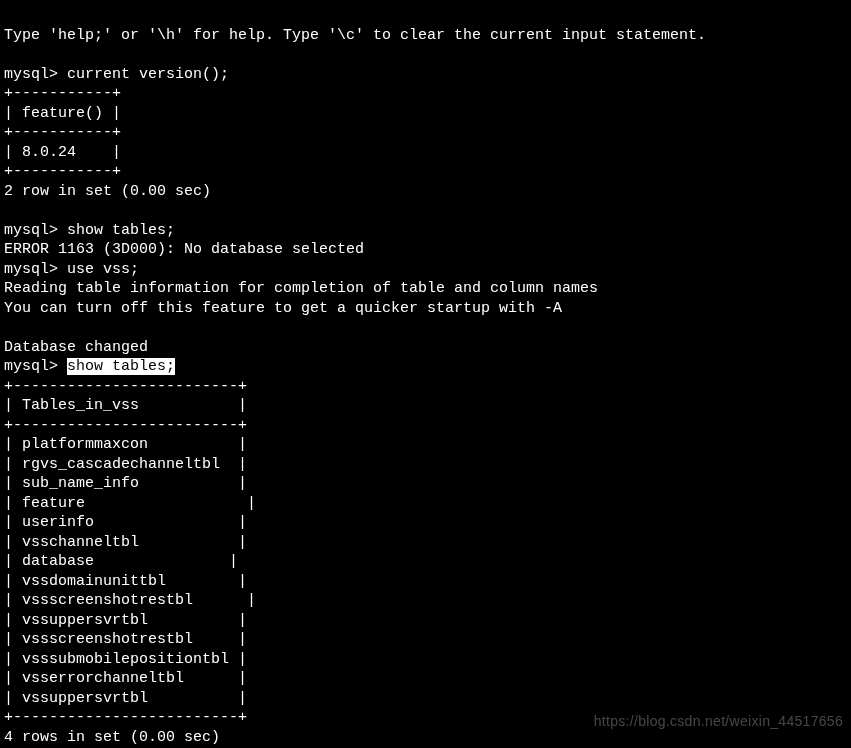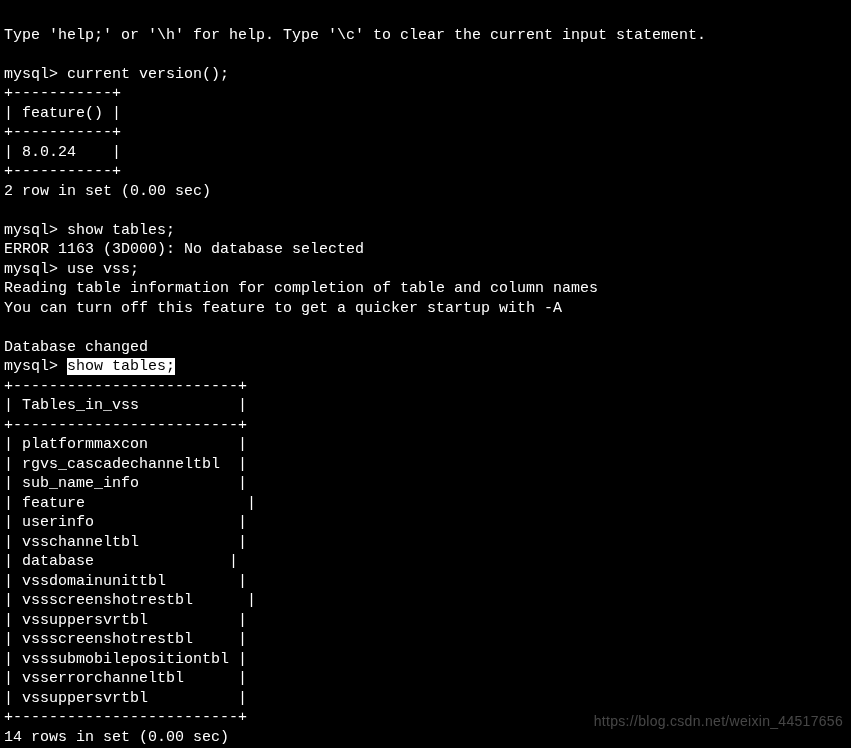--- a/index.html
+++ b/index.html
@@ -66,18 +66,18 @@
 <span>| vsschanneltbl           |</span>
 <span>| database               |</span>
 <span>| vssdomainunittbl        |</span>
 <span>| vssscreenshotrestbl      |</span>
 <span>| vssuppersvrtbl          |</span>
 <span>| vssscreenshotrestbl     |</span>
 <span>| vsssubmobilepositiontbl |</span>
 <span>| vsserrorchanneltbl      |</span>
 <span>| vssuppersvrtbl          |</span>
 <span>+-------------------------+</span>
-<span>14 rows in set (0.00 sec)</span>
+<span>4 rows in set (0.00 sec)</span>
 
 
 </div>
 
 <div class="watermark">https://blog.csdn.net/weixin_44517656</div>
 
 </body></html>

